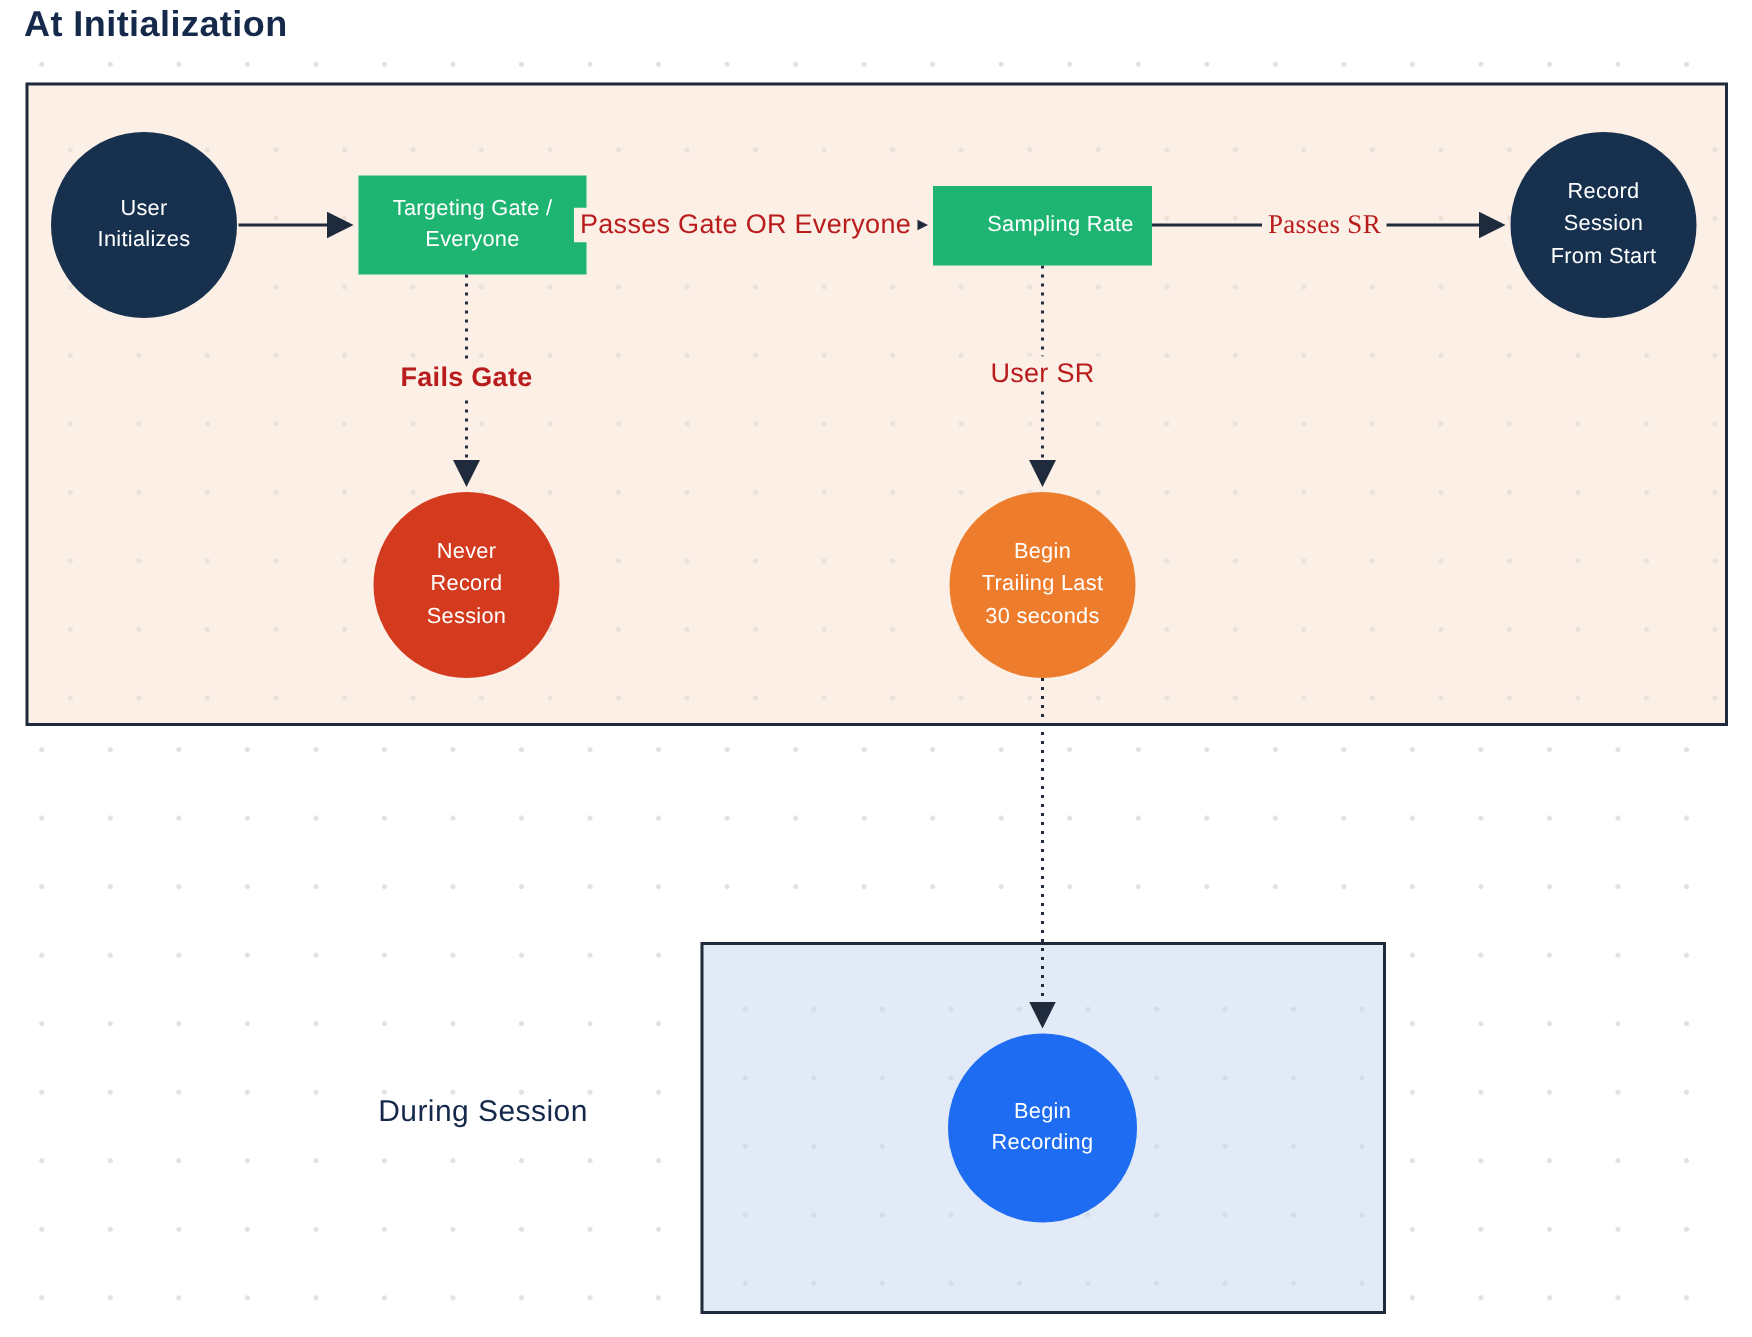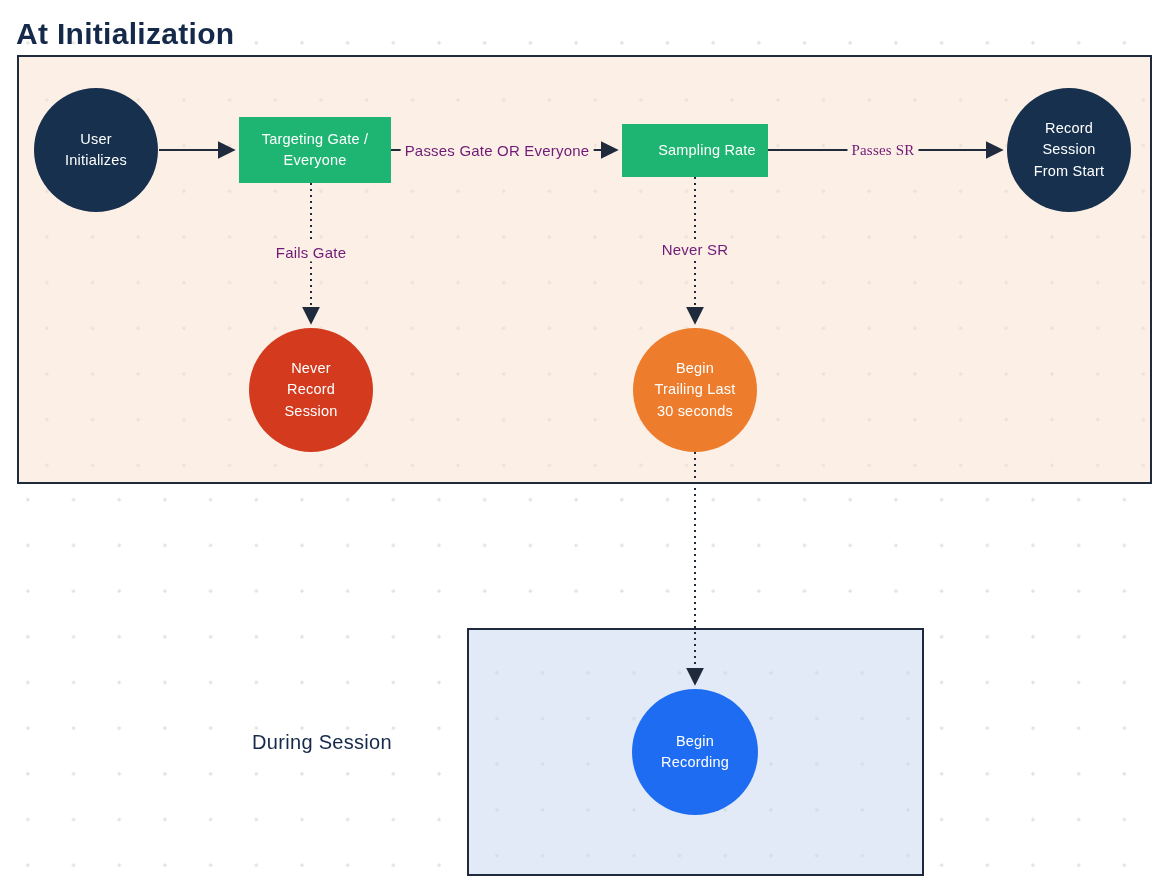--- a/index.html
+++ b/index.html
@@ -9,23 +9,22 @@
     width:1168px; height:891px;
     overflow:hidden;
     font-family:"Liberation Sans", sans-serif;
     background-color:#ffffff;
     background-image: radial-gradient(#e2e2e2 1.5px, transparent 1.7px);
     background-size:45.7px 45.7px;
     background-position:5px 20px;
   }
   .page-title {
     position:absolute; left:16px; top:3px;
-    font-size:30px; font-weight:600; color:#15294B;
+    font-size:24px; font-weight:600; color:#15294B;
     letter-spacing:0.3px;
-    margin-top:14px;
   }
   .section-box {
     position:absolute;
     border:2px solid #1F2A3C;
     background-size:45.7px 45.7px;
     background-position:5px 20px;
   }
   .init-box {
     left:17px; top:55px; width:1135px; height:429px;
     background-color:#FCEFE6;
@@ -56,28 +55,28 @@
   .circle { border-radius:50%; }
   .node-user      { left:34px;   top:88px;  width:124px; height:124px; background:#16304E; }
   .node-record    { left:1007px; top:88px;  width:124px; height:124px; background:#16304E; }
   .node-targeting { left:239px;  top:117px; width:152px; height:66px;  background:#1EB573; }
   .node-sampling  { left:622px;  top:124px; width:146px; height:53px;  background:#1EB573;padding-left:24px; }
   .node-never     { left:249px;  top:328px; width:124px; height:124px; background:#D43A1E;text-align:center; }
   .node-trailing  { left:633px;  top:328px; width:124px; height:124px; background:#ED7D2C; }
   .node-recording { left:632px;  top:689px; width:126px; height:126px; background:#1D6CF2; }
   .edge-label {
     position:absolute; transform:translate(-50%,-50%);
-    font-size:15px; color:#701a75; white-space:nowrap;
+    font-size:18px; color:#b91c1c; white-space:nowrap;
     padding:1px 4px; letter-spacing:0.2px;
   }
   .on-peach { background:#FCEFE6; }
   .on-white { background:#ffffff; }
   .lbl-passes-gate { left:497px; top:150px; }
   .lbl-passes-sr   { left:883px; top:150px;font-family:Liberation Serif, serif; }
-  .lbl-fails-gate  { left:311px; top:252px; }
+  .lbl-fails-gate  { left:311px; top:252px;font-weight:bold; }
   .lbl-fails-sr    { left:695px; top:249px; }
   .lbl-triggered   { left:695px; top:567px; }
 </style>
 </head>
 <body>
 
 <div class="canvas">
 
   <div class="page-title">At Initialization</div>
 
@@ -131,17 +130,17 @@
   </div>
 
   <div class="node circle node-recording">
     <span>Begin
 Recording</span>
   </div>
 
   <div class="edge-label on-peach lbl-passes-gate">Passes Gate OR Everyone</div>
   <div class="edge-label on-peach lbl-passes-sr">Passes SR</div>
   <div class="edge-label on-peach lbl-fails-gate">Fails Gate</div>
-  <div class="edge-label on-peach lbl-fails-sr">Never SR</div>
+  <div class="edge-label on-peach lbl-fails-sr">User SR</div>
 
   <div class="during-title">During Session</div>
 
 </div>
 
 </body></html>

